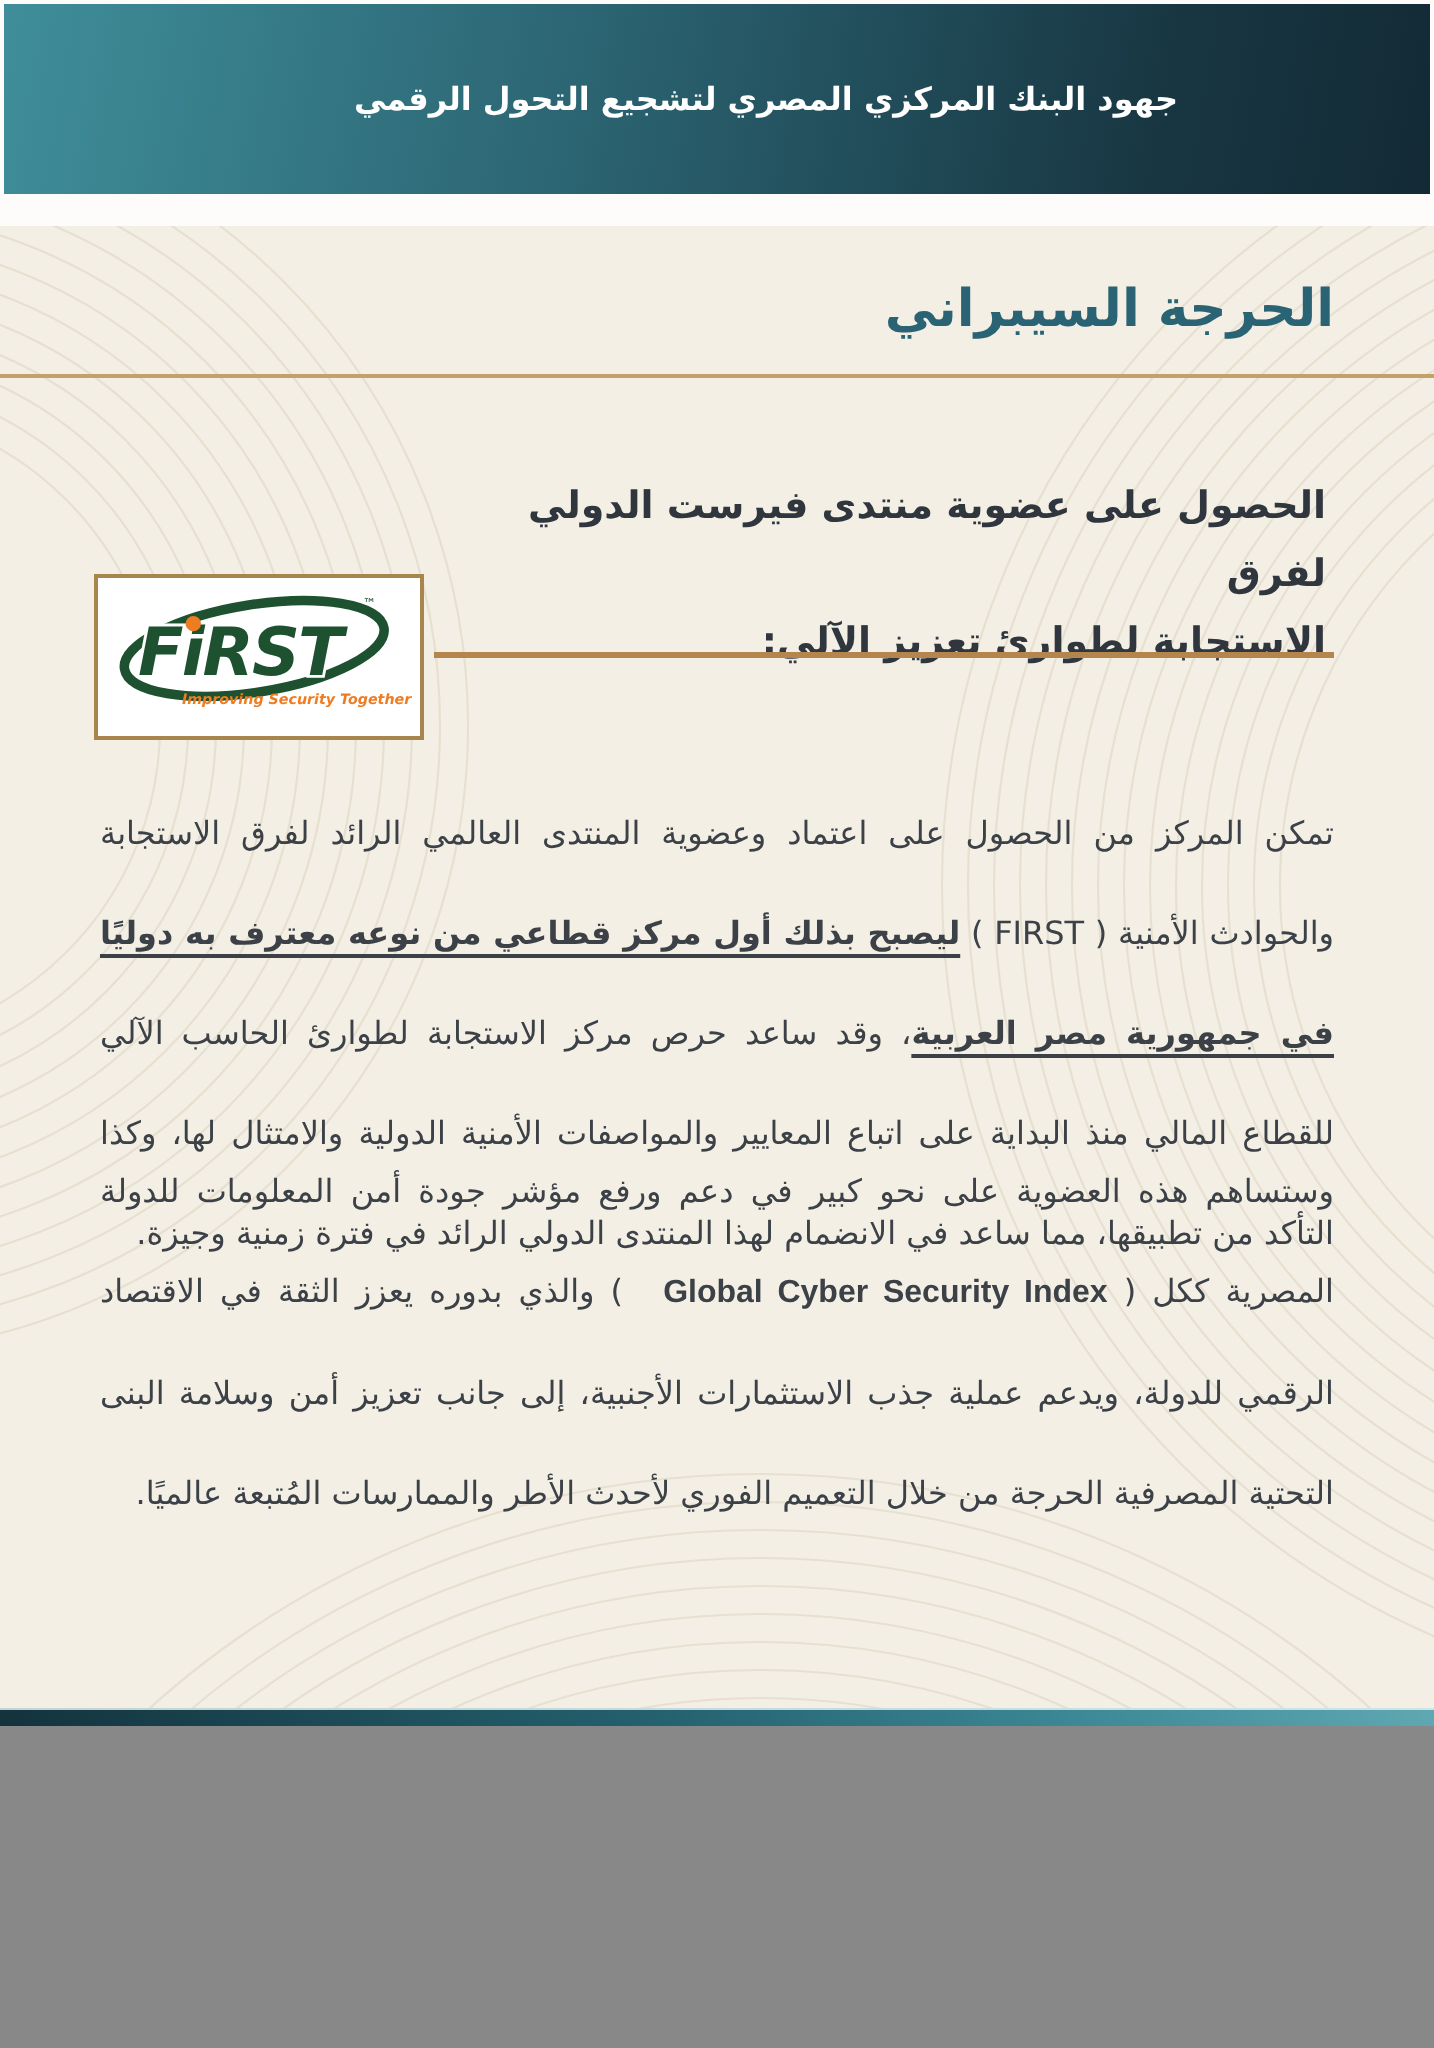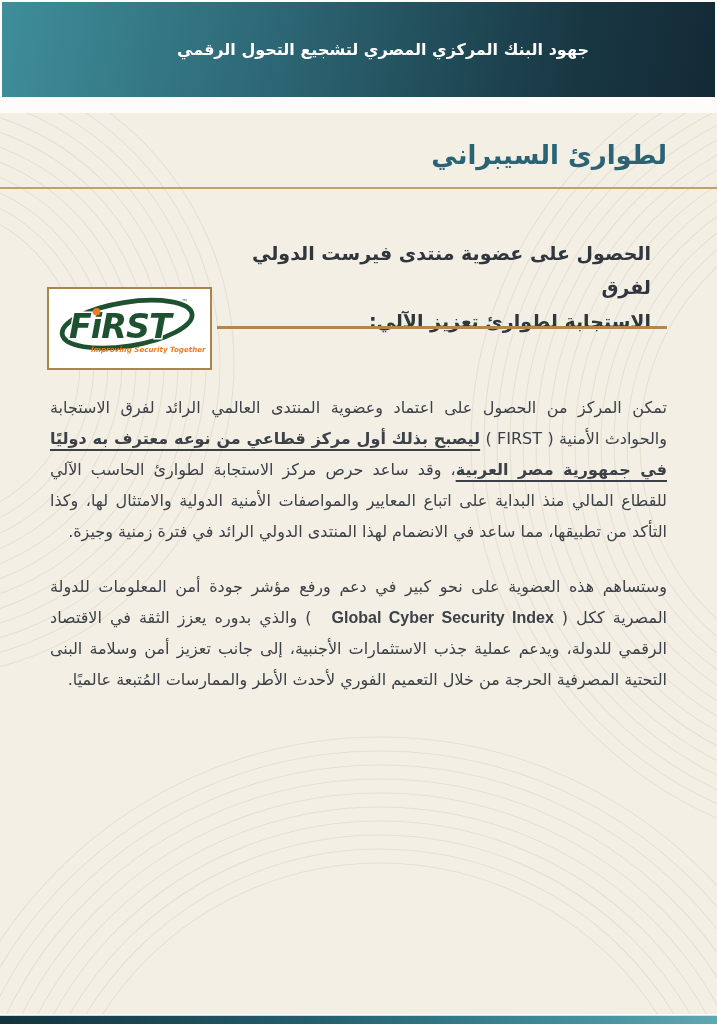--- a/index.html
+++ b/index.html
@@ -1,18 +1,18 @@
 <!DOCTYPE html>
 <html lang="ar"><head>
 <meta charset="utf-8">
 <style>
   html,body{margin:0;padding:0;}
   body{background:#888;font-family:"DejaVu Sans","Liberation Sans",sans-serif;}
   .page{
-    position:relative;width:717px;height:1024px;margin:0 auto;
+    position:relative;width:717px;height:863px;margin:0 auto;
     background:#fdfcfa;overflow:hidden;
   }
   
   .topbar{
     position:absolute;top:2px;left:2px;right:2px;height:95px;
     background:linear-gradient(100deg,#3f8e9a 0%,#2c6573 40%,#183743 80%,#132a35 100%);
   }
   .topbar-title{
     position:absolute;top:38px;right:126px;
     color:#ffffff;font-size:16px;font-weight:bold;direction:rtl;white-space:nowrap;
@@ -27,39 +27,39 @@
   .section-title{
     position:absolute;top:140px;right:50px;margin:0;
     color:#2a6374;font-size:26px;font-weight:bold;direction:rtl;white-space:nowrap;
   }
   .title-rule{
     position:absolute;top:187px;left:0;width:717px;height:2px;
     background:#c3a26a;
   }
   
   .intro-heading{
-    position:absolute;top:236px;right:66px;width:400px;
+    position:absolute;top:236px;right:54px;width:400px;
     direction:rtl;text-align:right;
     color:#30363e;font-size:19px;font-weight:bold;line-height:34px;
   }
   
   .logo-box{
     position:absolute;left:47px;top:287px;width:165px;height:83px;
     background:#ffffff;border:2px solid #a9854e;box-sizing:border-box;
   }
   .logo-box svg{display:block;width:100%;height:100%;}
   .logo-rule{
     position:absolute;left:217px;top:326px;width:450px;height:3px;
     background:#b5854e;
   }
   
   .para{
     position:absolute;left:50px;right:50px;margin:0;
     direction:rtl;text-align:justify;
-    color:#3c4147;font-size:16px;line-height:31px;
+    color:#3c4147;font-size:16px;line-height:50px;
   }
   .p1{top:392px;}
   .p2{top:571px;}
   .bu{
     font-weight:bold;text-decoration:underline;
     text-decoration-thickness:1.5px;text-underline-offset:5px;
   }
   .latin{
     font-family:"Liberation Sans","DejaVu Sans",sans-serif;
     font-weight:bold;direction:ltr;unicode-bidi:embed;margin-left:12px;
@@ -114,21 +114,21 @@
         <circle cx="380" cy="1080" r="372" fill="none" stroke="#e7e0d0" stroke-width="1.1"></circle>
         <circle cx="380" cy="1080" r="386" fill="none" stroke="#e7e0d0" stroke-width="1.1"></circle>
         <circle cx="380" cy="1080" r="400" fill="none" stroke="#e7e0d0" stroke-width="1.1"></circle>
         <circle cx="380" cy="1080" r="414" fill="none" stroke="#e7e0d0" stroke-width="1.1"></circle>
         <circle cx="380" cy="1080" r="428" fill="none" stroke="#e7e0d0" stroke-width="1.1"></circle>
         <circle cx="380" cy="1080" r="442" fill="none" stroke="#e7e0d0" stroke-width="1.1"></circle>
         <circle cx="380" cy="1080" r="456" fill="none" stroke="#e7e0d0" stroke-width="1.1"></circle>
       </svg>
   </div>
 
-  <h1 class="section-title">لطوارئ السيبراني</h1>
+  <h1 class="section-title">الحرجة السيبراني</h1>
   <div class="title-rule"></div>
 
   <div class="intro-heading">
     <div>الحصول على عضوية منتدى فيرست الدولي لفرق</div>
     <div>الاستجابة لطوارئ تعزيز الآلي:</div>
   </div>
 
   <div class="logo-box">
     <svg viewBox="0 0 165 83">
       <ellipse cx="80" cy="37" rx="69" ry="23" fill="none" stroke="#1d5130" stroke-width="5" transform="rotate(-9 80 37)"></ellipse>

